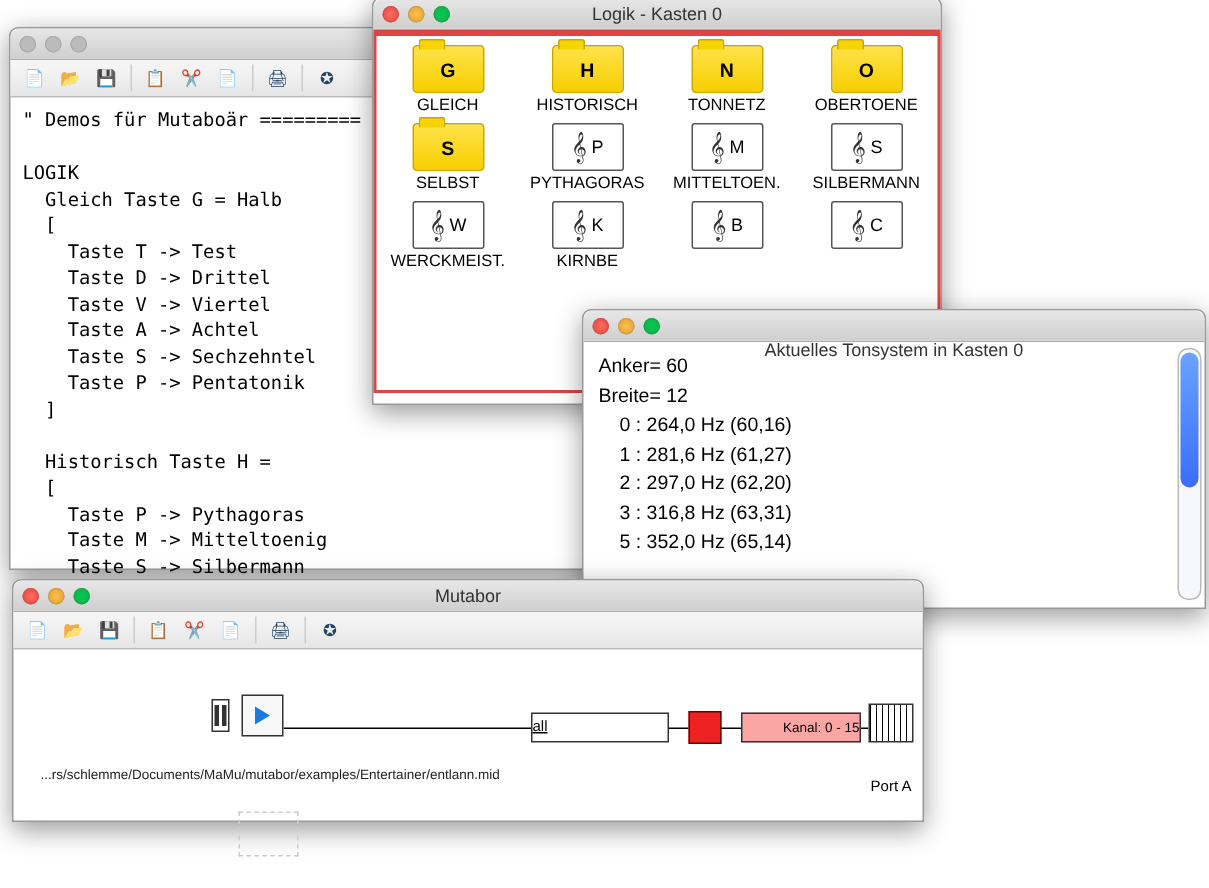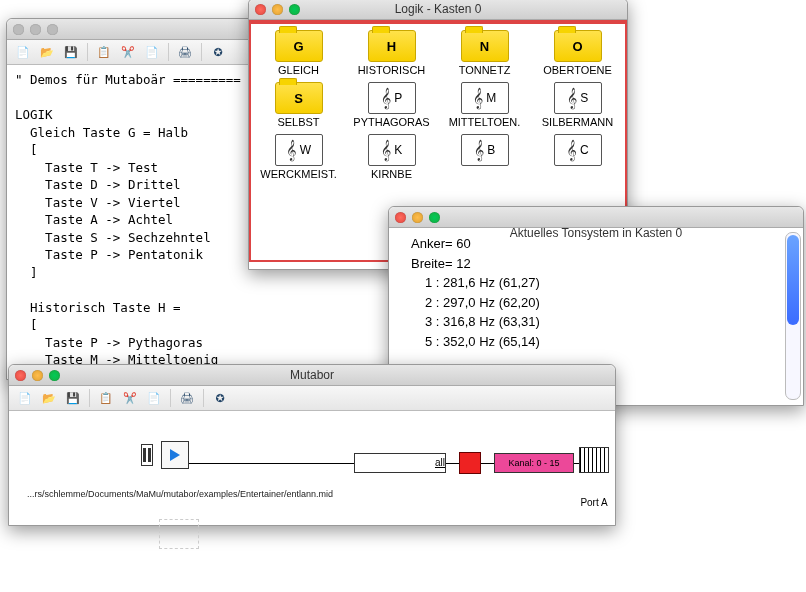--- a/index.html
+++ b/index.html
@@ -112,57 +112,57 @@
   }
   .treble{font-size:18px;line-height:1;color:#333;}
   .cell .lbl{font-size:11px;color:#000;text-align:center;}
 
   
   #w-ton{left:388px;top:206px;width:414px;height:198px;}
   #w-ton .titlebar .title{font-size:12px;margin-top:32px;}
   #w-ton .content{
     font-family:"Lucida Grande",sans-serif;
     font-size:13px;
-    padding:6px 22px;
+    padding:6px 10px;
     line-height:1.5;
     position:relative;
     height:calc(100% - 22px);
     box-sizing:border-box;
   }
   #w-ton .scrollbar{
     position:absolute;right:2px;top:4px;bottom:4px;width:14px;
     background:#f7f7ff;border:1px solid #bbb;border-radius:7px;
   }
   #w-ton .thumb{
     position:absolute;left:1px;right:1px;top:2px;height:90px;
     background:linear-gradient(#6aa3ff,#3b6cff);border-radius:6px;
   }
 
   
-  #w-mut{left:8px;top:364px;width:606px;height:160px;}
+  #w-mut{left:8px;top:386px;width:606px;height:160px;}
   #w-mut .routes{
     position:relative;
     height:110px;
   }
   .node{
     position:absolute;display:flex;flex-direction:column;align-items:center;gap:2px;
     font-size:10px;
   }
   .wire{position:absolute;height:1px;background:#000;top:80px;}
   .pausebtn{width:10px;height:20px;background:#fff;border:1px solid #333;display:inline-block;position:relative;}
   .pausebtn:before,.pausebtn:after{content:"";position:absolute;top:3px;bottom:3px;width:3px;background:#333;}
   .pausebtn:before{left:1px;} .pausebtn:after{right:1px;}
   .fileicon{
     width:26px;height:26px;border:1px solid #333;background:#f8f8f8;
     display:flex;align-items:center;justify-content:center;
   }
   .playtri{width:0;height:0;border-left:10px solid #1b79e0;border-top:6px solid transparent;border-bottom:6px solid transparent;}
-  .filterbox{width:90px;height:18px;border:1px solid #333;background:#fff;text-align:right;font-size:10px;line-height:18px;text-decoration:underline;}
+  .filterbox{width:90px;height:18px;border:1px solid #333;background:#fff;text-align:left;font-size:10px;line-height:18px;text-decoration:underline;}
   .boxsq{width:20px;height:20px;background:#e22;border:1px solid #600;}
-  .chanbox{width:78px;height:18px;border:1px solid #333;background:#ec4899;text-align:center;font-size:9px;line-height:18px;}
+  .chanbox{width:78px;height:18px;border:1px solid #333;background:#fca5a5;text-align:right;font-size:9px;line-height:18px;}
   .midiicon{
     width:28px;height:24px;border:1px solid #333;background:#fff;position:relative;
     background-image:repeating-linear-gradient(90deg,#000 0 1px,#fff 1px 4px);
   }
   .emptyslot{
     position:absolute;left:150px;top:108px;width:38px;height:28px;border:1px dashed #ccc;
   }
 </style>
 </head>
 <body>
@@ -301,20 +301,21 @@
       <span class="tl-close"></span>
       <span class="tl-min"></span>
       <span class="tl-zoom"></span>
     </div>
     <div class="title">Aktuelles Tonsystem in Kasten 0</div>
   </div>
   <div class="content">
     <div><span>Anker= </span><span>60</span></div>
     <div><span>Breite= </span><span>12</span></div>
     <div id="tone-list" style="padding-left:14px;">
+        <div>0 : 264,0 Hz (60,16)</div>
         <div>1 : 281,6 Hz (61,27)</div>
         <div>2 : 297,0 Hz (62,20)</div>
         <div>3 : 316,8 Hz (63,31)</div>
         <div>5 : 352,0 Hz (65,14)</div>
       </div>
     <div class="scrollbar">
         <div class="thumb"></div>
       </div>
   </div>
 </div>

